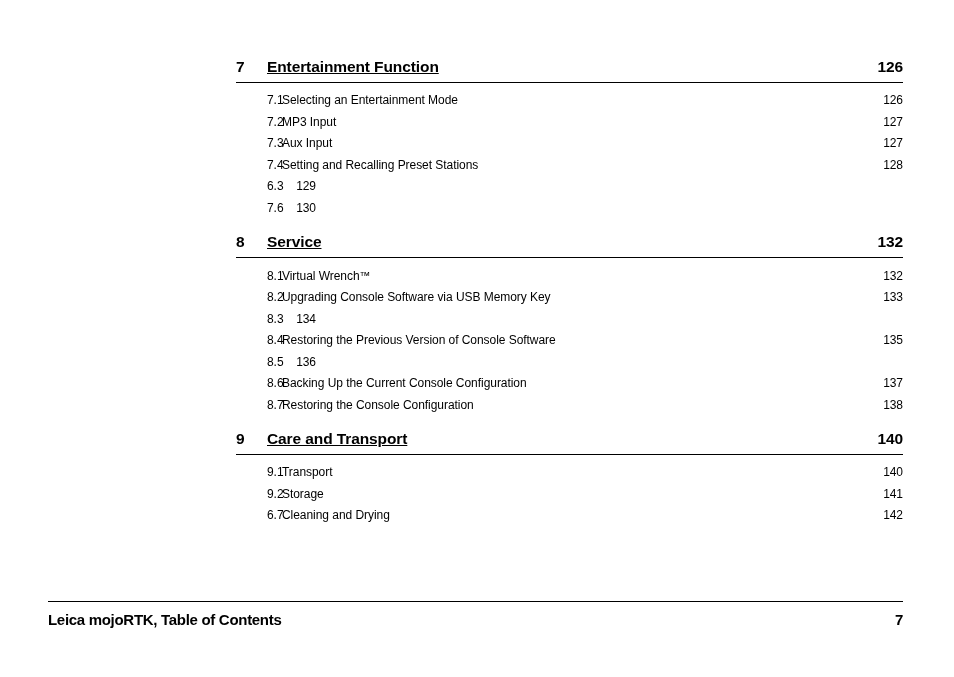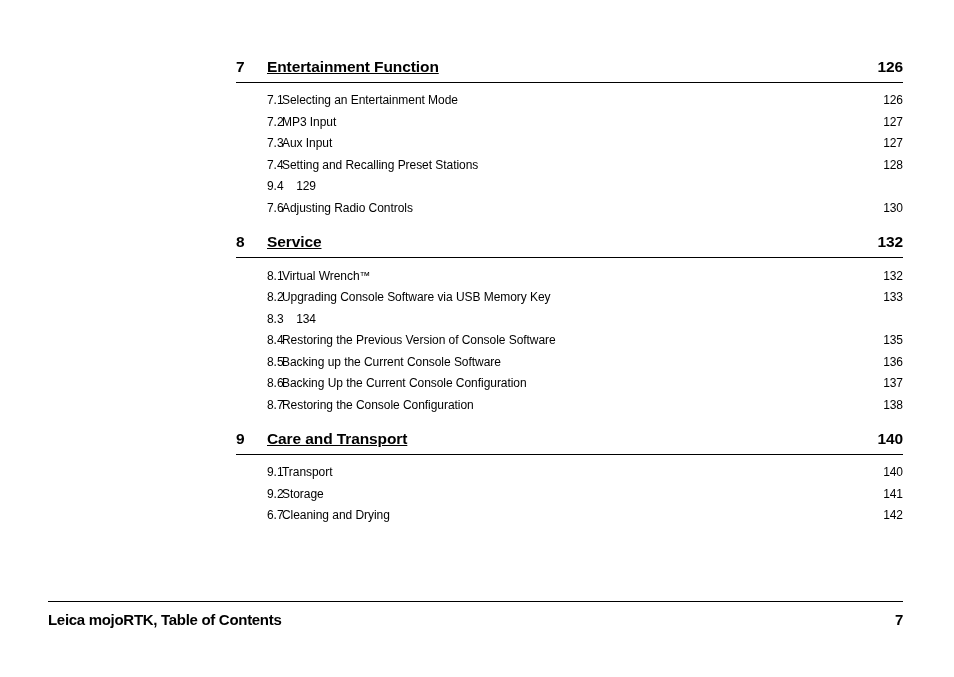--- a/index.html
+++ b/index.html
@@ -152,26 +152,25 @@
             <span class="section-num">7.3</span>
             <span class="section-title">Aux Input</span>
             <span class="section-page">127</span>
           </li>
           <li class="section-row">
             <span class="section-num">7.4</span>
             <span class="section-title">Setting and Recalling Preset Stations</span>
             <span class="section-page">128</span>
           </li>
           <li class="section-row">
-            <span class="section-num">9.4</span>
+            <span class="section-num">6.3</span>
             <span class="section-page">129</span>
           </li>
           <li class="section-row">
             <span class="section-num">7.6</span>
-            <span class="section-title">Adjusting Radio Controls</span>
             <span class="section-page">130</span>
           </li>
         </ul>
       </div>
       <div class="chapter-block">
         <div class="chapter-row">
           <span class="chapter-num">8</span>
           <span class="chapter-title">Service</span>
           <span class="chapter-page">132</span>
         </div>
@@ -191,21 +190,20 @@
             <span class="section-num">8.3</span>
             <span class="section-page">134</span>
           </li>
           <li class="section-row">
             <span class="section-num">8.4</span>
             <span class="section-title">Restoring the Previous Version of Console Software</span>
             <span class="section-page">135</span>
           </li>
           <li class="section-row">
             <span class="section-num">8.5</span>
-            <span class="section-title">Backing up the Current Console Software</span>
             <span class="section-page">136</span>
           </li>
           <li class="section-row">
             <span class="section-num">8.6</span>
             <span class="section-title">Backing Up the Current Console Configuration</span>
             <span class="section-page">137</span>
           </li>
           <li class="section-row">
             <span class="section-num">8.7</span>
             <span class="section-title">Restoring the Console Configuration</span>

